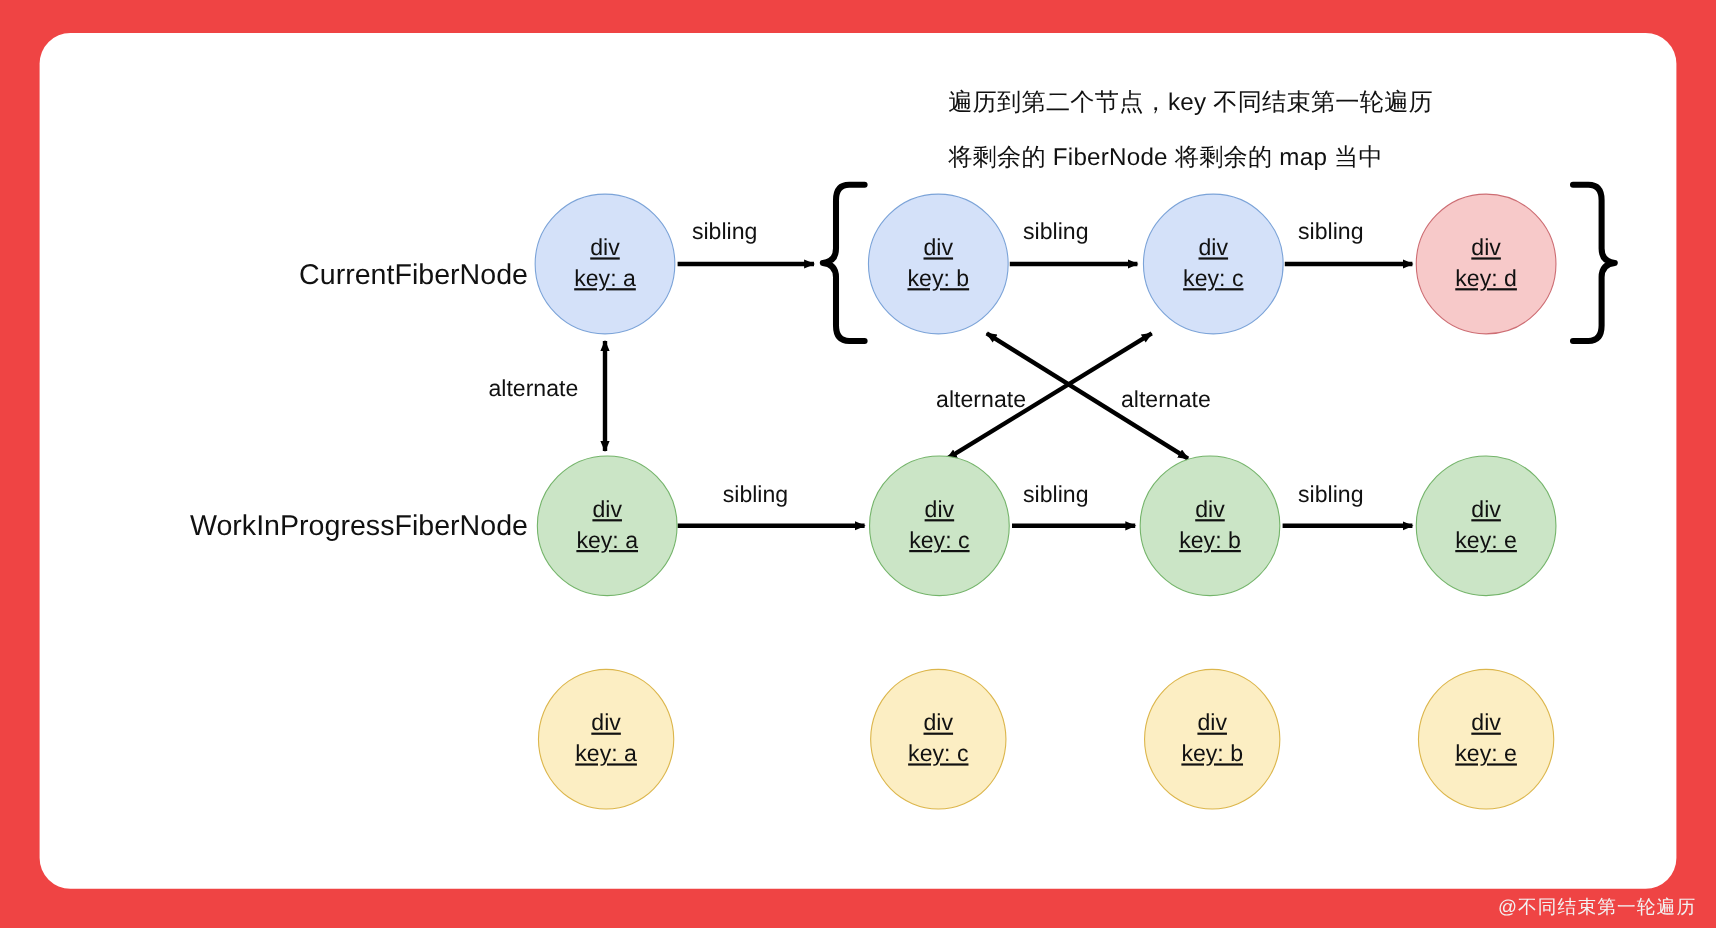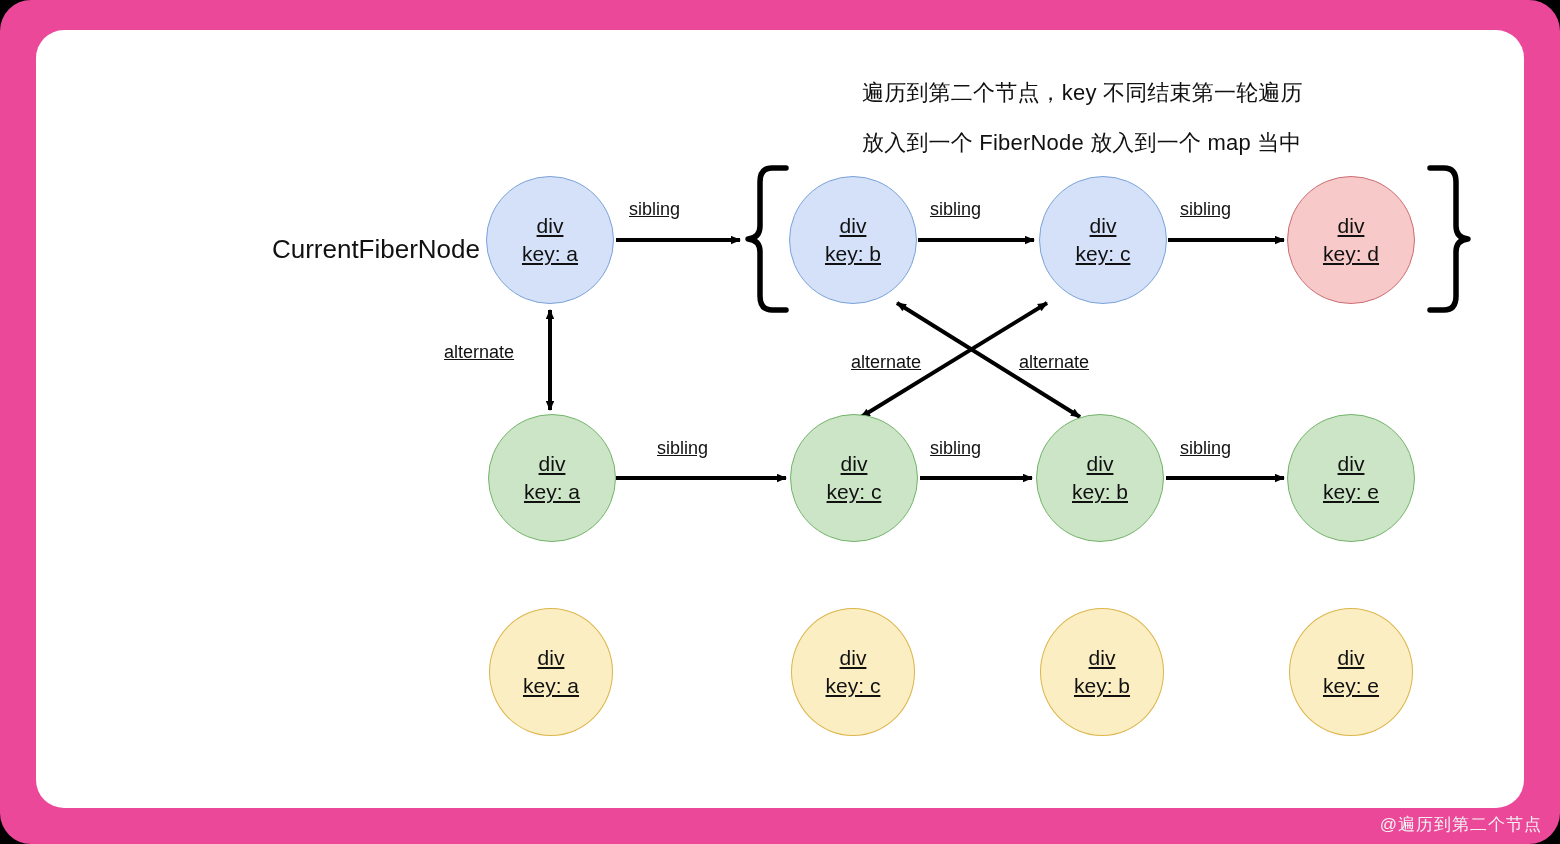--- a/index.html
+++ b/index.html
@@ -10,22 +10,21 @@
   body {
     width: 1560px;
     height: 844px;
     overflow: hidden;
     font-family: "Liberation Sans", "DejaVu Sans", sans-serif;
   }
   #stage {
     position: relative;
     width: 1560px;
     height: 844px;
-    background: #ec4899;
-    border-radius: 31px;
+    background: #ef4444;
   }
   #card {
     position: absolute;
     left: 36px;
     top: 30px;
     width: 1488px;
     height: 778px;
     background: #ffffff;
     border-radius: 28px;
     overflow: hidden;
@@ -61,24 +60,23 @@
   .row-label {
     position: absolute;
     font-size: 26px;
     color: #111111;
     white-space: nowrap;
     text-align: right;
     margin-left: 48px;
   }
   .edge-label {
     position: absolute;
-    font-size: 18px;
+    font-size: 21px;
     color: #111111;
     white-space: nowrap;
-    text-decoration: underline;
   }
   .annotation {
     position: absolute;
     font-size: 22px;
     color: #111111;
     white-space: nowrap;
     letter-spacing: 0.2px;
   }
   #watermark {
     position: absolute;
@@ -118,23 +116,24 @@
 
     <line x1="1047" y1="303" x2="861" y2="417" stroke="#000" stroke-width="4" marker-end="url(#arrow)" marker-start="url(#arrow-start)"></line>
     <line x1="897" y1="303" x2="1080" y2="417" stroke="#000" stroke-width="4" marker-end="url(#arrow)" marker-start="url(#arrow-start)"></line>
 
     <path d="M 786,168 L 772,168 Q 760,168 760,182 L 760,226 Q 760,238 748,239 Q 760,240 760,252 L 760,296 Q 760,310 772,310 L 786,310" fill="none" stroke="#000" stroke-width="5.5" stroke-linecap="round" stroke-linejoin="round"></path>
 
     <path d="M 1430,168 L 1444,168 Q 1456,168 1456,182 L 1456,226 Q 1456,238 1468,239 Q 1456,240 1456,252 L 1456,296 Q 1456,310 1444,310 L 1430,310" fill="none" stroke="#000" stroke-width="5.5" stroke-linecap="round" stroke-linejoin="round"></path>
   </svg>
 
   <div class="annotation" style="left:862px; top:78px;">遍历到第二个节点，key 不同结束第一轮遍历</div>
-  <div class="annotation" style="left:862px; top:128px;">放入到一个 FiberNode 放入到一个 map 当中</div>
+  <div class="annotation" style="left:862px; top:128px;">将剩余的 FiberNode 将剩余的 map 当中</div>
 
   <div class="row-label" style="left:132px; top:234px; width:300px;">CurrentFiberNode</div>
+  <div class="row-label" style="left:62px; top:462px; width:370px;">WorkInProgressFiberNode</div>
 
   <div class="node blue" style="left:486px; top:176px; width:128px; height:128px;">
     <span class="n-tag">div</span>
     <span class="n-key">key: a</span>
   </div>
   <div class="node blue" style="left:789px; top:176px; width:128px; height:128px;">
     <span class="n-tag">div</span>
     <span class="n-key">key: b</span>
   </div>
   <div class="node blue" style="left:1039px; top:176px; width:128px; height:128px;">
@@ -185,14 +184,14 @@
   </div>
   <div class="node yellow" style="left:1040px; top:608px; width:124px; height:128px;">
     <span class="n-tag">div</span>
     <span class="n-key">key: b</span>
   </div>
   <div class="node yellow" style="left:1289px; top:608px; width:124px; height:128px;">
     <span class="n-tag">div</span>
     <span class="n-key">key: e</span>
   </div>
 
-  <div id="watermark">@遍历到第二个节点</div>
+  <div id="watermark">@不同结束第一轮遍历</div>
 </div>
 
 </body></html>

